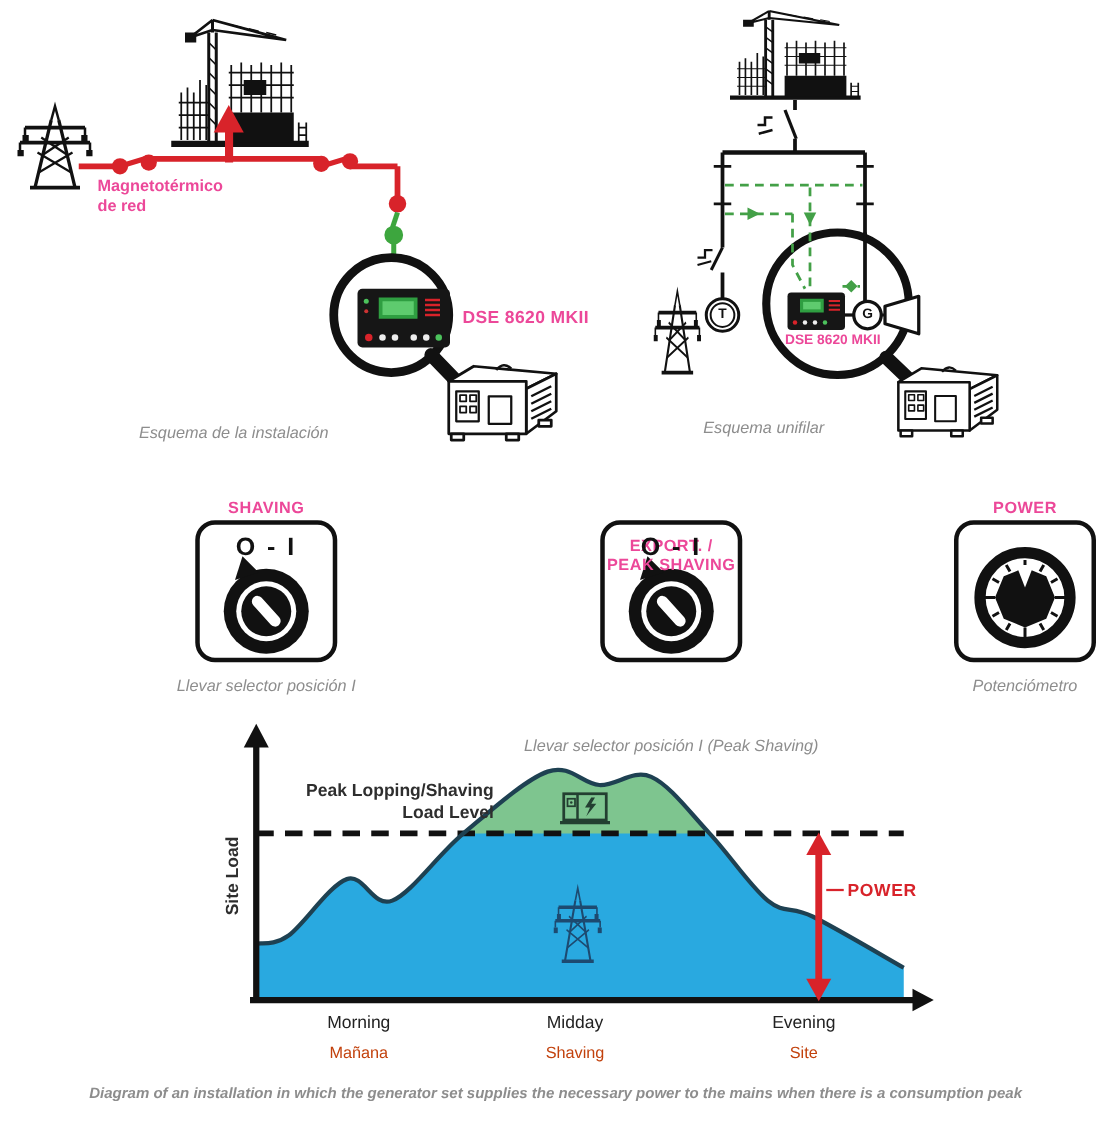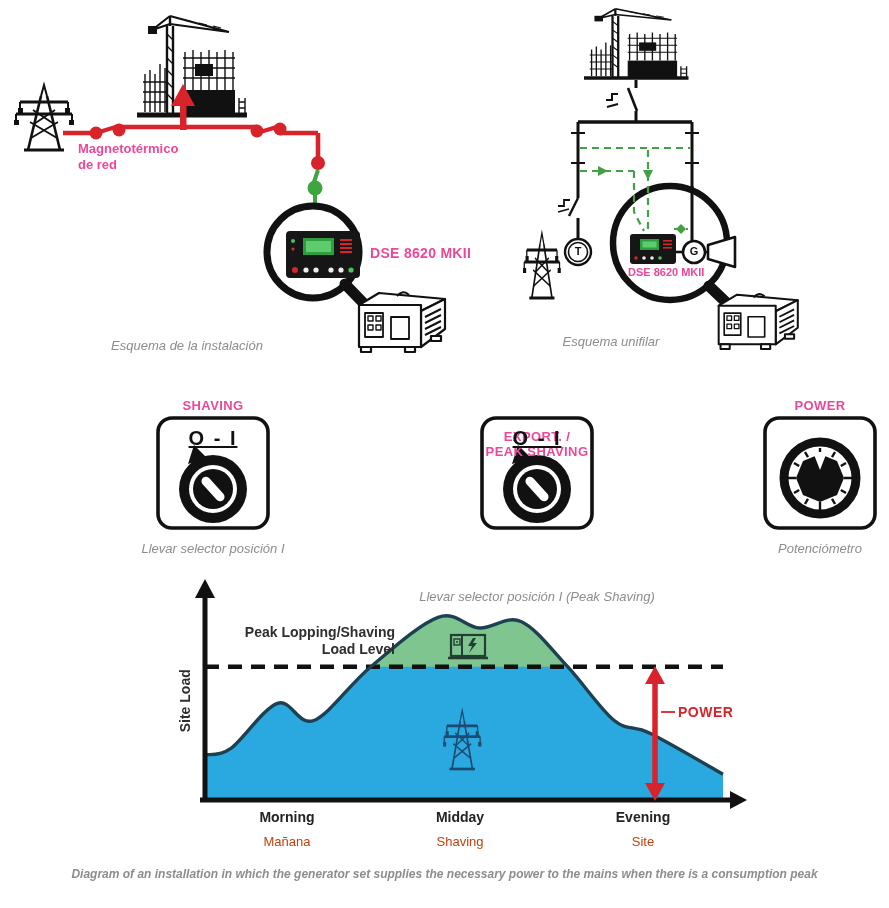--- a/index.html
+++ b/index.html
@@ -6,26 +6,26 @@
   #canvas{position:relative;width:889px;height:908px;background:#fff;overflow:hidden;
           font-family:"Liberation Sans",sans-serif;}
   #art{position:absolute;left:0;top:0;}
   .lbl{position:absolute;color:#ec4899;line-height:1.25;}
   .bold{font-weight:bold;}
   .ital{font-style:italic;color:#8d8d8d;}
   .ctr{text-align:center;}
   .pre{white-space:pre-line;}
   .cap{font-size:13px;}
   .seltitle{font-size:13px;letter-spacing:.4px;}
-  .oi{font-size:20px;letter-spacing:2px;color:#111;text-decoration:underline;}
+  .oi{font-size:20px;letter-spacing:2px;color:#111;}
   .circleletter{font-size:11px;color:#111;text-align:center;}
   .dse-big{font-size:14px;letter-spacing:.3px;}
   .dse-small{font-size:11px;}
   .chart-bold{font-size:14px;color:#2e2e2e;}
-  .xl-en{font-size:14px;font-weight:bold;color:#222;text-align:center;}
+  .xl-en{font-size:14px;font-weight:normal;color:#222;text-align:center;}
   .xl-es{font-size:13px;color:#c2410c;}
   .power-red{color:#d8232a;font-size:14px;font-weight:bold;letter-spacing:.5px;}
   .rot{transform:rotate(-90deg);transform-origin:center;}
   .footer{font-size:12px;font-weight:bold;}
 </style>
 </head>
 <body>
 
 <div id="canvas">
 

